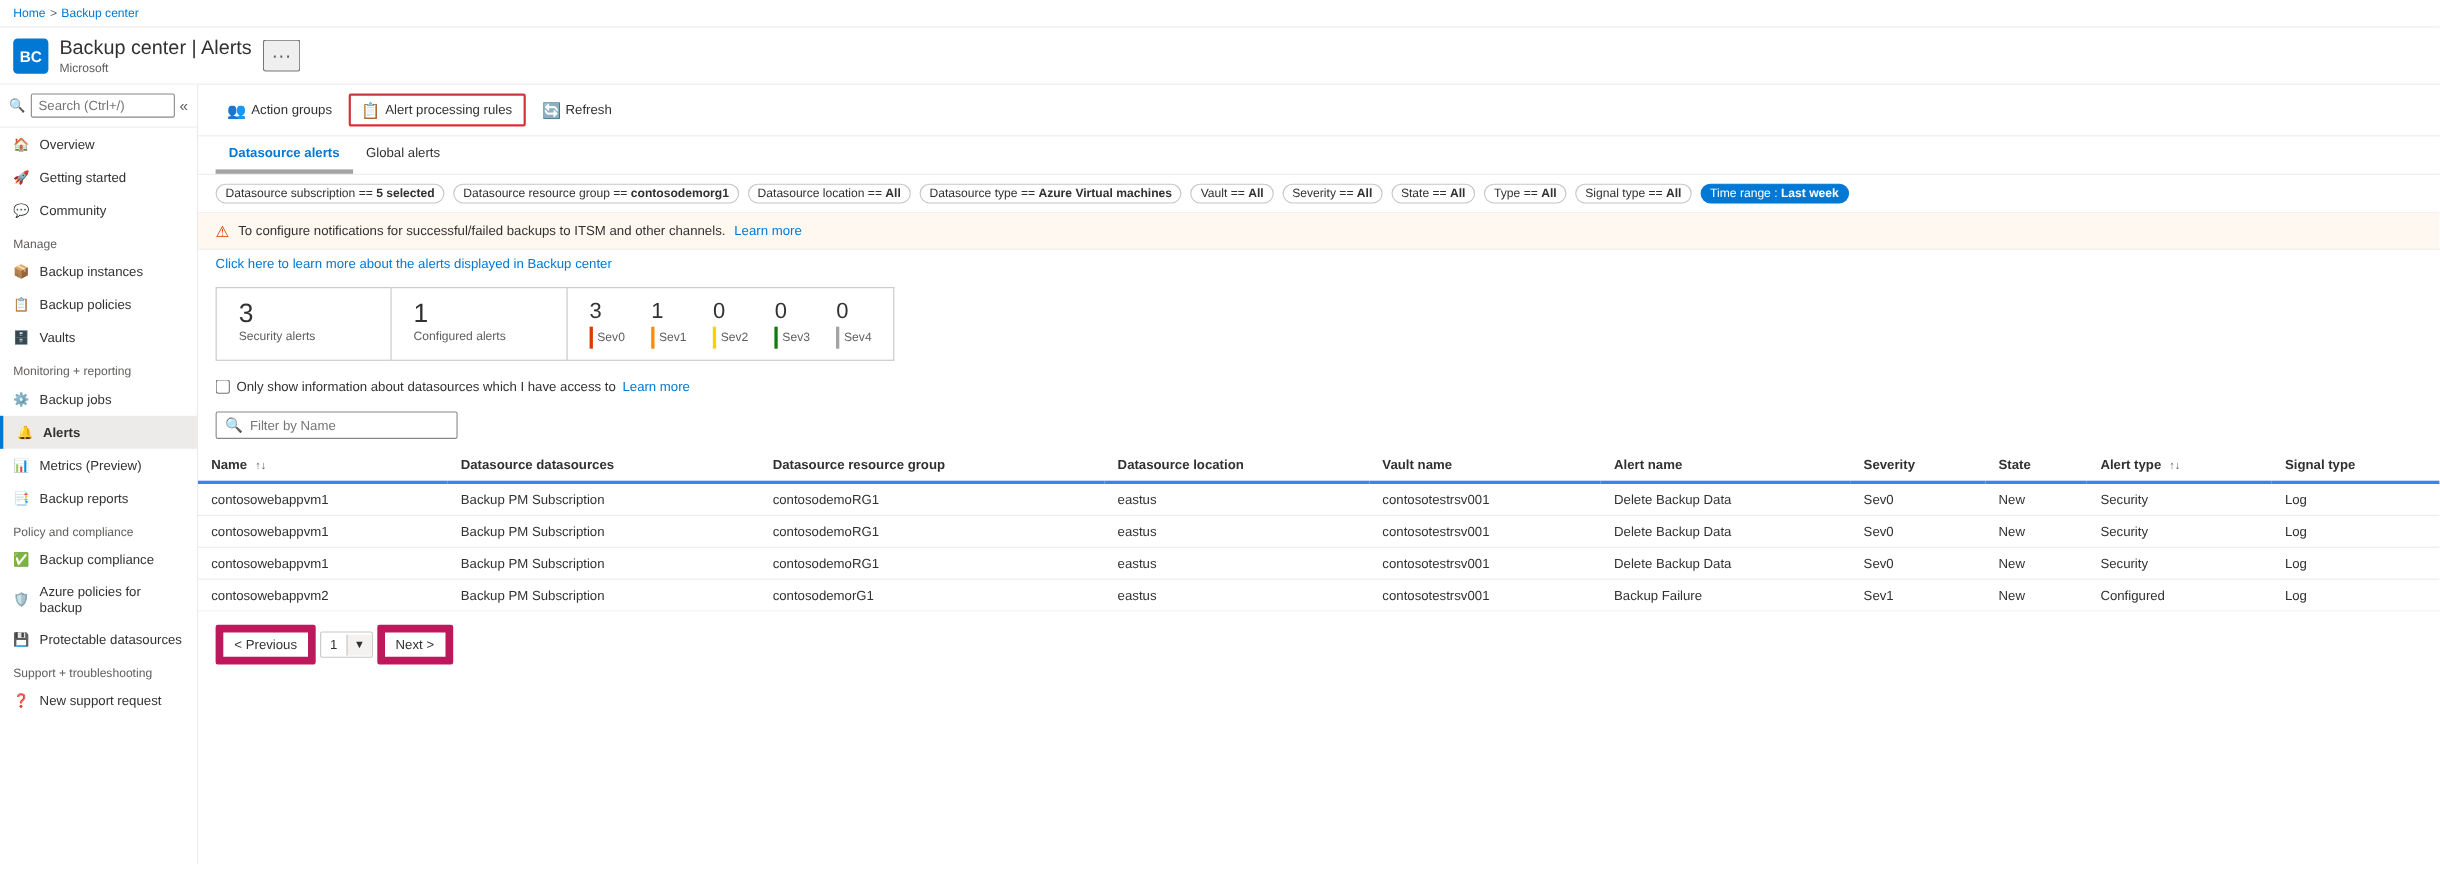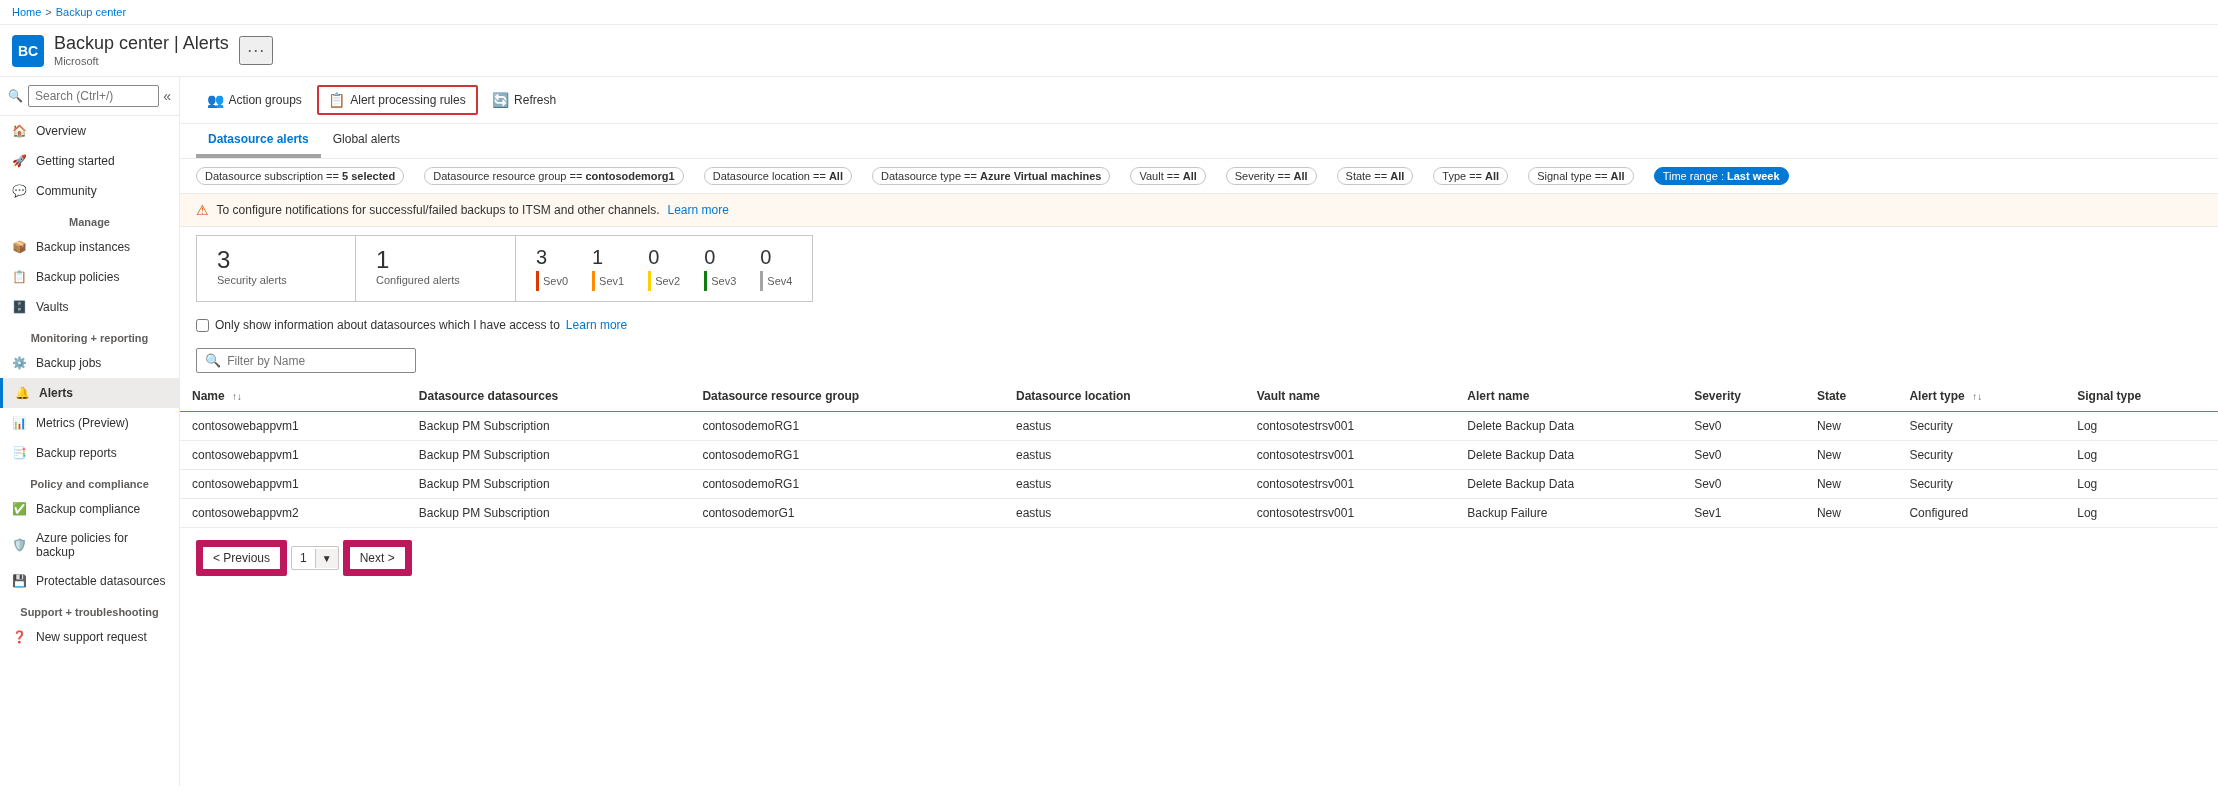--- a/index.html
+++ b/index.html
@@ -20,37 +20,37 @@
     .main-layout { display: flex; height: calc(100vh - 82px); }
 
     
     .sidebar { width: 180px; border-right: 1px solid #edebe9; overflow-y: auto; flex-shrink: 0; background: #fff; }
     .sidebar-search { display: flex; align-items: center; padding: 8px; border-bottom: 1px solid #edebe9; gap: 4px; }
     .sidebar-search input { width: 100%; border: 1px solid #8a8886; border-radius: 2px; padding: 3px 6px; font-size: 12px; }
     .sidebar-collapse-btn { cursor: pointer; color: #605e5c; font-size: 14px; flex-shrink: 0; }
     .sidebar-item { display: flex; align-items: center; gap: 8px; padding: 7px 12px; cursor: pointer; font-size: 12px; color: #323130; }
     .sidebar-item.active { background: #edebe9; font-weight: 600; }
     .sidebar-item.active { border-left: 3px solid #0078d4; }
-    .sidebar-section-label { padding: 10px 12px 4px; font-size: 11px; font-weight: 700; color: #605e5c; text-transform: none; text-align: center; }
+    .sidebar-section-label { padding: 10px 12px 4px; font-size: 11px; font-weight: 400; color: #605e5c; text-transform: none; }
     .sidebar-icon { width: 16px; height: 16px; flex-shrink: 0; display: inline-flex; align-items: center; justify-content: center; }
 
     
     .content { flex: 1; overflow-y: auto; padding: 0; }
     .toolbar { display: flex; align-items: center; gap: 4px; padding: 8px 16px; border-bottom: 1px solid #edebe9; }
     .toolbar-btn { display: flex; align-items: center; gap: 4px; padding: 5px 10px; background: #fff; border: 1px solid transparent; border-radius: 2px; cursor: pointer; font-size: 12px; color: #323130; }
     .toolbar-btn.active-tab { border: 2px solid #d13438; border-radius: 2px; }
     .toolbar-icon { font-size: 14px; }
 
     
     .tab-bar { display: flex; padding: 0 16px; border-bottom: 1px solid #edebe9; }
     .tab { padding: 8px 12px; cursor: pointer; font-size: 12px; color: #323130; border-bottom: 2px solid transparent; }
     .tab.active { border-bottom: 4px solid #a3a3a3; color: #0078d4; font-weight: 600; }
 
     
-    .filter-bar { display: flex; flex-wrap: wrap; gap: 20px; padding: 8px 16px; background: #fff; border-bottom: 1px solid #edebe9; align-items: center; }
+    .filter-bar { display: flex; flex-wrap: wrap; gap: 8px; padding: 8px 16px; background: #fff; border-bottom: 1px solid #edebe9; align-items: center; }
     .filter-pill { display: inline-flex; align-items: center; padding: 2px 8px; border: 1px solid #c8c6c4; border-radius: 12px; font-size: 11px; color: #323130; background: #fff; white-space: nowrap; cursor: pointer; }
     .filter-pill.highlighted { background: #0078d4; color: white; border-color: #0078d4; }
     .filter-pill strong { font-weight: 600; }
 
     
     .alert-banner { display: flex; align-items: center; gap: 8px; padding: 8px 16px; background: #fff8f0; border-bottom: 1px solid #edebe9; font-size: 12px; }
     .alert-icon { color: #d83b01; font-size: 14px; }
 
     
     .info-link { padding: 6px 16px; font-size: 12px; color: #0078d4; cursor: pointer; }
@@ -77,21 +77,21 @@
     .filter-input-row { padding: 8px 16px; }
     .filter-input { display: flex; align-items: center; border: 1px solid #8a8886; border-radius: 2px; padding: 4px 8px; width: 220px; gap: 6px; }
     .filter-input input { border: none; outline: none; font-size: 12px; width: 100%; }
     .filter-input-icon { color: #605e5c; font-size: 13px; }
 
     
     .result-count { padding: 4px 16px; font-size: 12px; color: #605e5c; }
 
     
     .data-table { width: 100%; border-collapse: collapse; font-size: 12px; }
-    .data-table thead tr { border-bottom: 1px solid #3b82f6; }
+    .data-table thead tr { border-bottom: 3px solid #3b82f6; }
     .data-table th { padding: 8px 12px; text-align: left; font-weight: 600; color: #323130; white-space: nowrap; cursor: pointer; }
     .data-table th .sort-icon { color: #605e5c; font-size: 10px; margin-left: 4px; }
     .data-table td { padding: 7px 12px; border-bottom: 1px solid #edebe9; color: #323130; white-space: nowrap; }
 
     
     .pagination { display: flex; align-items: center; gap: 4px; padding: 12px 16px; }
     .page-btn { padding: 4px 10px; border: 7px solid #be185d; background: #fff; border-radius: 2px; cursor: pointer; font-size: 12px; color: #323130; }
     .page-select { display: flex; align-items: center; border: 1px solid #c8c6c4; border-radius: 2px; overflow: hidden; }
     .page-select span { padding: 4px 8px; font-size: 12px; }
     .page-select .chevron { padding: 4px 6px; background: #f3f2f1; cursor: pointer; font-size: 10px; border-left: 1px solid #c8c6c4; }
@@ -232,20 +232,21 @@
       <span class="filter-pill">Signal type == <strong>&nbsp;All</strong></span>
       <span class="filter-pill highlighted">Time range : <strong>&nbsp;Last week</strong></span>
     </div>
 
     <div class="alert-banner">
       <span class="alert-icon">⚠</span>
       <span>To configure notifications for successful/failed backups to ITSM and other channels.</span>
       <a>Learn more</a>
     </div>
 
+    <div class="info-link">Click here to learn more about the alerts displayed in Backup center</div>
 
     <div class="summary-section">
       <div class="summary-cards">
         <div class="summary-card">
           <div class="summary-card-number">3</div>
           <div class="summary-card-label">Security alerts</div>
         </div>
         <div class="summary-card" style="border-left: none;">
           <div class="summary-card-number">1</div>
           <div class="summary-card-label">Configured alerts</div>

